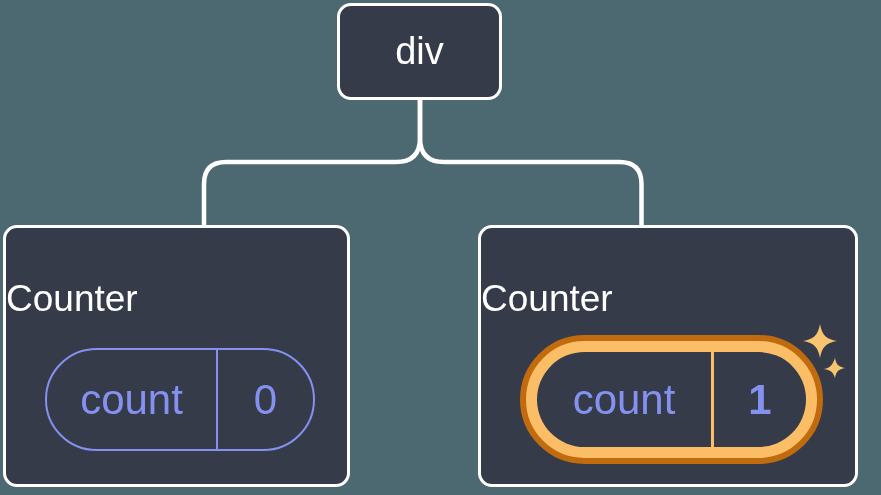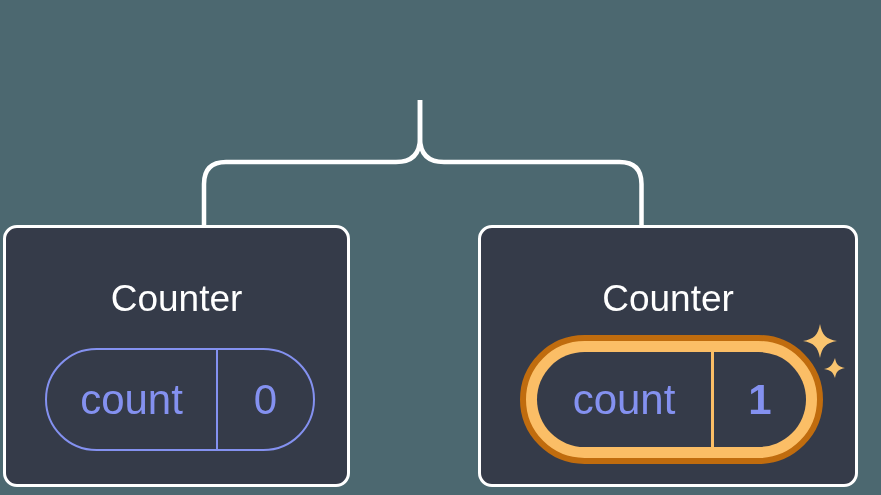--- a/index.html
+++ b/index.html
@@ -57,21 +57,20 @@
     border: 3px solid var(--node-border);
     border-radius: 14px;
     z-index: 2;
   }
   .card-left  { left: 3px;   width: 347px; }
   .card-right { left: 478px; width: 380px; }
   .card-title {
     position: absolute;
     left: 0; top: 46px;
     width: 100%;
-    text-align: center;
     color: var(--text-primary);
     font-size: 37px;
     font-weight: 500;
     line-height: 50px;
   }
   .pill {
     position: absolute;
     left: 39px; top: 120px;
     width: 270px; height: 103px;
     border: 2px solid var(--state-purple);
@@ -118,20 +117,23 @@
     width: 60px; height: 70px;
     z-index: 3;
   }
   .sparkles path { fill: var(--sparkle); }
 </style>
 </head>
 <body>
 
 <div class="stage">
 
+  <div class="node-root">
+    <span>div</span>
+  </div>
 
   <svg class="connector" viewBox="0 0 881 495" aria-hidden="true">
     <path d="M420,100 L420,138 Q420,162 396,162 L226,162 Q204,162 204,184 L204,227"></path>
     <path d="M420,100 L420,138 Q420,162 444,162 L619.5,162 Q641.5,162 641.5,184 L641.5,227"></path>
   </svg>
 
   <div class="card card-left">
     <div class="card-title">Counter</div>
     <div class="pill">
       <div class="cell cell-key">count</div>

